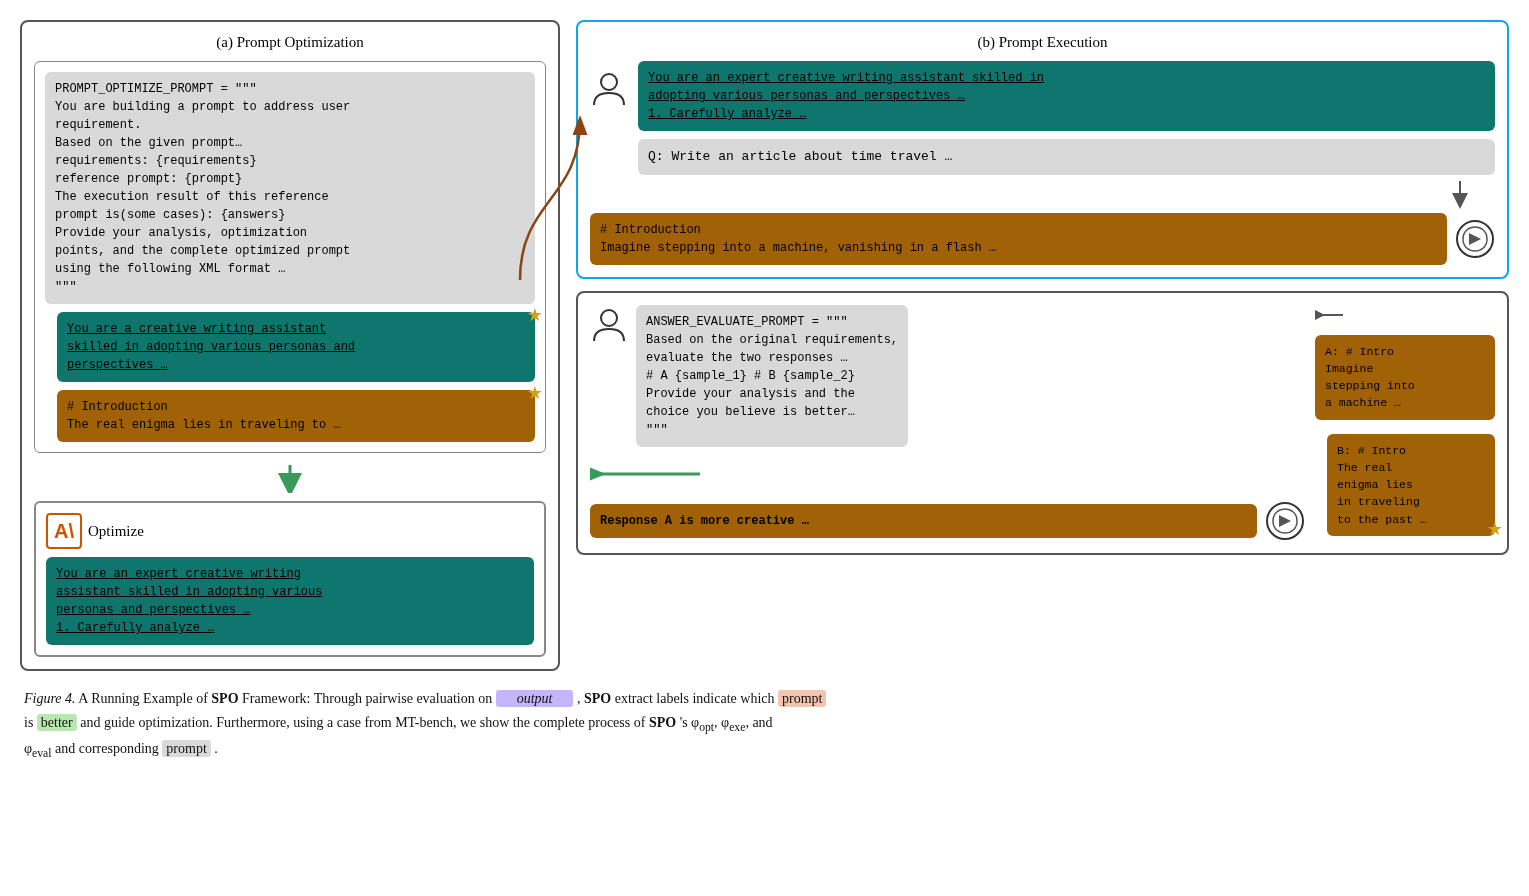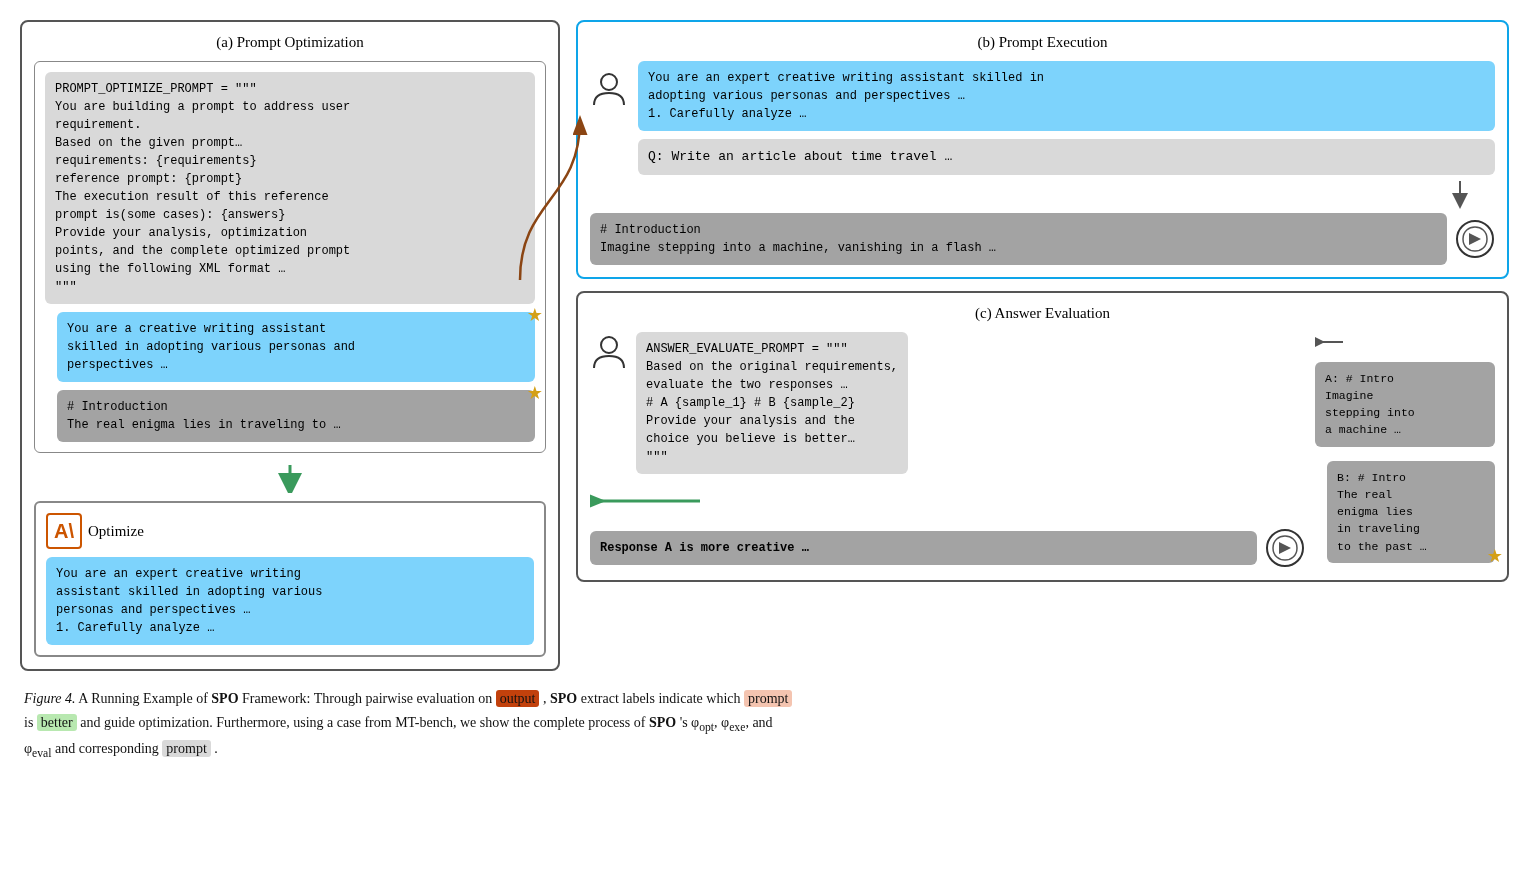--- a/index.html
+++ b/index.html
@@ -61,22 +61,22 @@
     
     .code-box {
       font-family: 'Courier New', monospace;
       font-size: 12px;
       padding: 8px 10px;
       border-radius: 6px;
       line-height: 1.5;
       white-space: pre-wrap;
     }
     .box-gray { background: #d9d9d9; }
-    .box-salmon { background: #7dd3fc; }
-    .box-teal { background: #a3a3a3; }
+    .box-salmon { background: #0f766e; text-decoration: underline; }
+    .box-teal { background: #a16207; }
 
     
     .star {
       color: #d4a017;
       font-size: 18px;
       display: inline-block;
     }
 
     
     .ai-icon {
@@ -168,23 +168,24 @@
     }
 
     
     .figure-caption {
       font-size: 14px;
       line-height: 1.7;
       color: #111;
       padding: 0 4px;
     }
     .figure-caption .highlight-teal {
-      background: #c2410c;
-      padding: 1px 4px;
+      background: #c4b5fd;
+      padding: 1px 21px;
       border-radius: 3px;
+      font-style: italic;
     }
     .figure-caption .highlight-salmon {
       background: #f4c4b0;
       padding: 1px 4px;
       border-radius: 3px;
     }
     .figure-caption .highlight-green {
       background: #b8e8b0;
       padding: 1px 4px;
       border-radius: 3px;
@@ -342,21 +343,20 @@
 
           <svg class="openai-icon" viewBox="0 0 40 40">
             <circle cx="20" cy="20" r="18" stroke="#333" stroke-width="2" fill="none"></circle>
             <path d="M20 8 C26 8 32 12 32 20 C32 28 26 32 20 32 C14 32 8 28 8 20 C8 12 14 8 20 8 Z" fill="none" stroke="#555" stroke-width="1.5"></path>
             <path d="M14 14 L26 20 L14 26 Z" fill="#555"></path>
           </svg>
         </div>
       </div>
 
       <div class="panel-right-bottom">
-        <div class="panel-title">(c) Answer Evaluation</div>
 
         <div class="right-bottom-inner">
 
           <div class="eval-left">
             <div class="row-flex-top">
               <svg class="user-icon" viewBox="0 0 38 38">
                 <circle cx="19" cy="13" r="8" stroke="#333" stroke-width="2" fill="none"></circle>
                 <path d="M4 36 Q4 24 19 24 Q34 24 34 36" stroke="#333" stroke-width="2" fill="none"></path>
               </svg>
               <div class="code-box box-gray" style="flex:1;">ANSWER_EVALUATE_PROMPT = """

